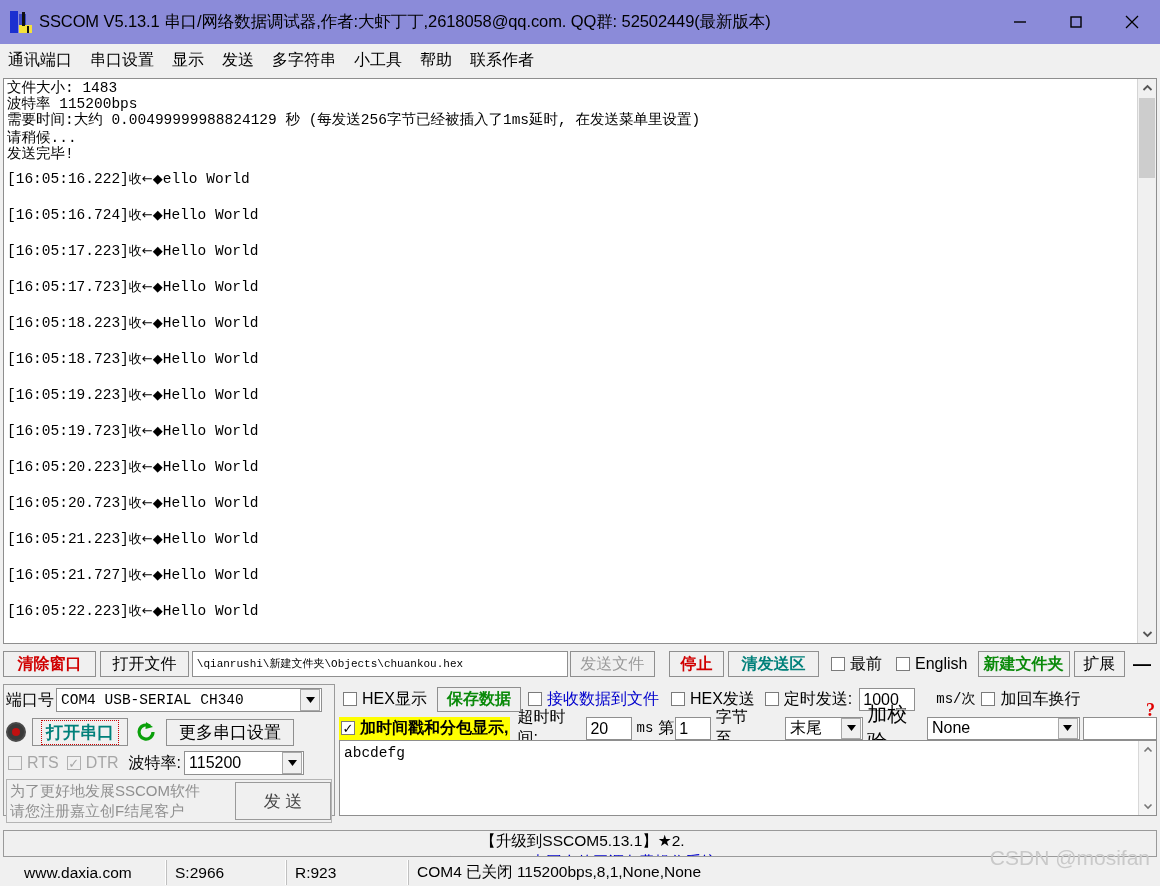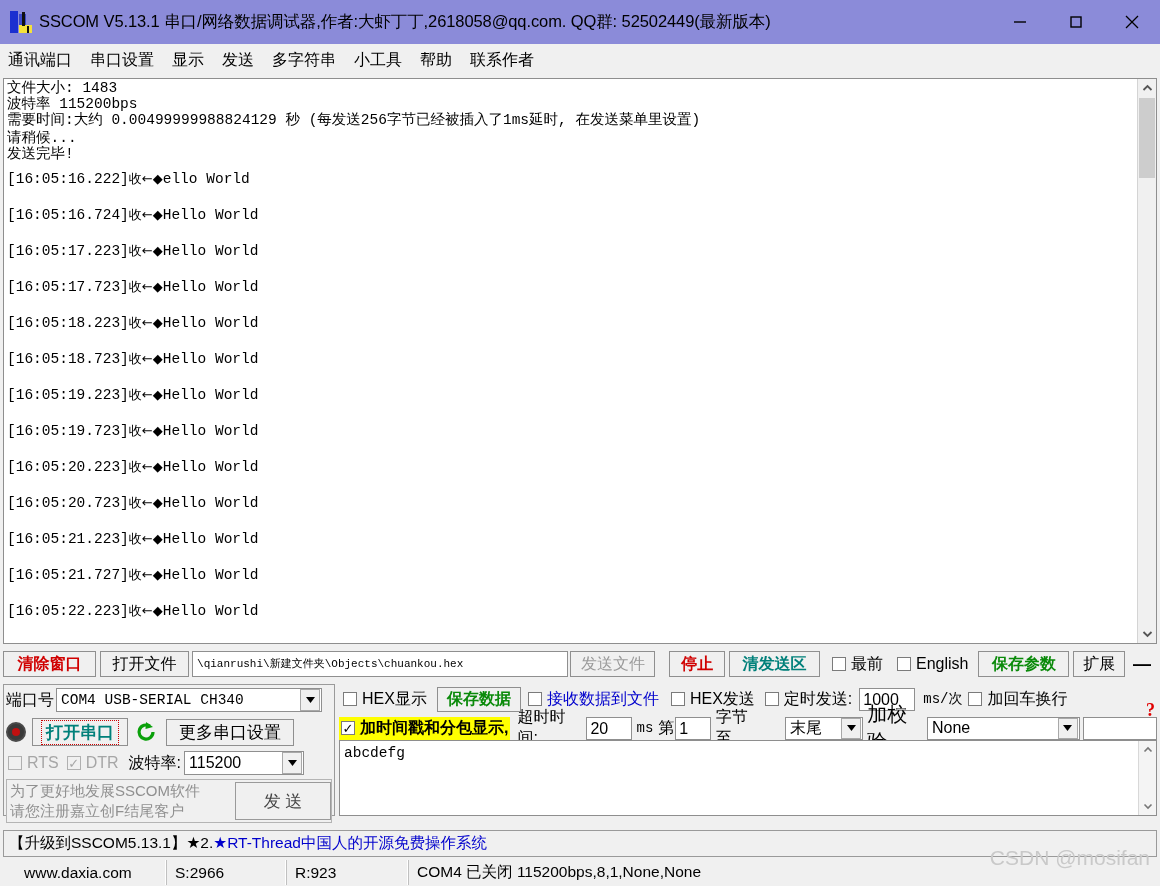--- a/index.html
+++ b/index.html
@@ -168,21 +168,21 @@
 
   .qmark{
     position:absolute;color:#e00000;font-weight:bold;font-size:18px;
     font-family:"Liberation Serif","DejaVu Serif",serif;
   }
 
   
   .banner{
     position:absolute;left:3px;top:830px;width:1154px;height:27px;
     border:1px solid #9a9a9a;background:#f0f0f0;box-sizing:border-box;
-    display:flex;align-items:center;white-space:nowrap;overflow:hidden;
+    display:flex;align-items:center;white-space:nowrap;overflow:hidden;flex-direction:column;
   }
   .banner span{font-size:15.5px;}
   .b-blk{color:#000;}
   .b-blu{color:#0000cc;}
 
   
   .statusbar{
     position:absolute;left:16px;top:859px;width:1160px;height:27px;
     background:#f0f0f0;display:flex;align-items:center;
   }
@@ -290,21 +290,21 @@
     <div class="btn red" style="width:56px;margin-left:14px">停止</div>
     <div class="btn teal" style="width:92px;margin-left:4px">清发送区</div>
     <div class="chk" style="margin-left:12px">
       <span class="box"></span>
       <span class="lbl">最前</span>
     </div>
     <div class="chk" style="margin-left:10px">
       <span class="box"></span>
       <span class="lbl">English</span>
     </div>
-    <div class="btn green" style="width:92px;margin-left:6px">保存参数</div>
+    <div class="btn green" style="width:92px;margin-left:6px">新建文件夹</div>
     <div class="btn" style="width:52px;margin-left:4px">扩展</div>
     <div class="btn bold" style="width:30px;margin-left:2px;border:none;background:transparent;font-size:18px">—</div>
   </div>
 
   <div class="leftpanel">
     <div class="lp-row">
       <span class="lp-label">端口号</span>
       <div class="combo" style="width:266px;margin-left:2px">
         <span class="cval">COM4 USB-SERIAL CH340</span>
         <span class="carrow">
@@ -372,21 +372,21 @@
       </span>
       <span class="chk" style="margin-left:8px">
         <span class="box"></span>
         <span class="lbl">HEX发送</span>
       </span>
       <span class="chk" style="margin-left:6px">
         <span class="box"></span>
         <span class="lbl">定时发送:</span>
       </span>
       <span class="mini-in" style="width:56px;margin-left:3px">1000</span>
-      <span style="font-size:14px;font-family:'Liberation Mono',monospace;margin-left:8px">ms/次</span>
+      <span style="font-size:14px;font-family:'Liberation Mono',monospace;margin-left:21px">ms/次</span>
       <span class="chk" style="margin-left:6px">
         <span class="box"></span>
         <span class="lbl">加回车换行</span>
       </span>
     </div>
     <div class="rp-row" style="margin-top:3px">
       <span class="chk hl" style="margin:0;padding:1px 2px">
         <span class="box">
             <span class="tick">✓</span>
           </span>

